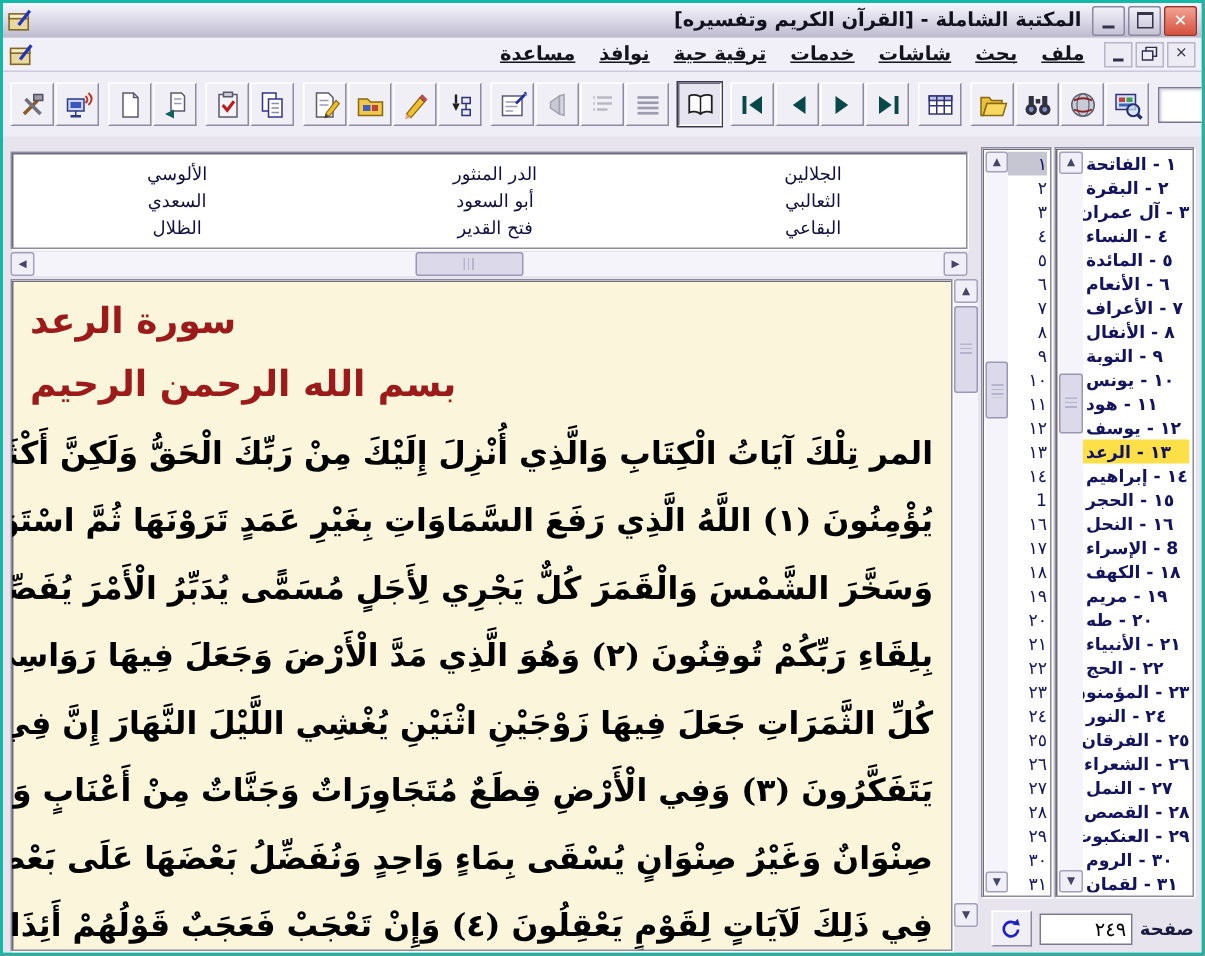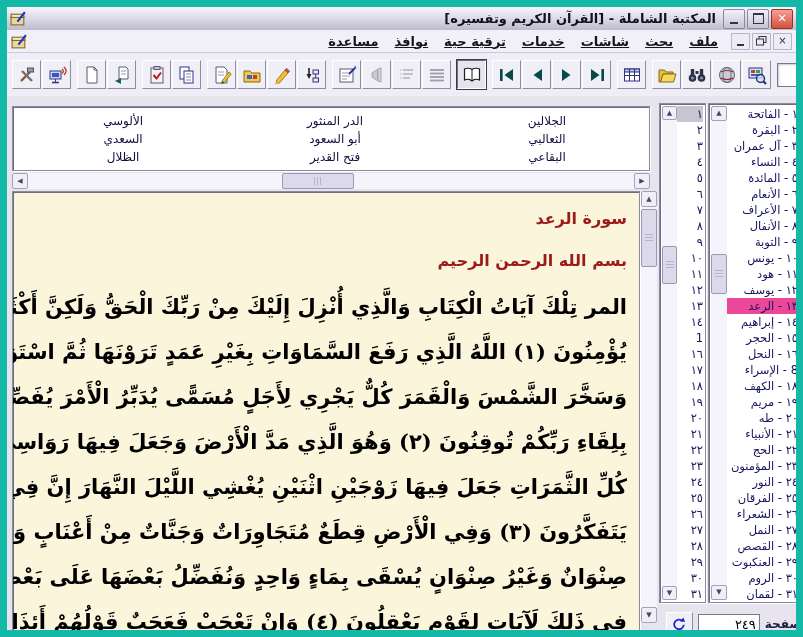--- a/index.html
+++ b/index.html
@@ -1,17 +1,17 @@
 <!DOCTYPE html>
 <html lang="ar"><head>
 <meta charset="utf-8">
 <style>
   html,body{margin:0;padding:0;background:#404040;font-family:"DejaVu Sans","Liberation Sans",sans-serif;}
   .window{position:relative;width:803px;height:637px;box-sizing:border-box;background:#E9E6F0;
-          border:7px solid #14b8a6;overflow:hidden;}
+          border:2px solid #14b8a6;overflow:hidden;}
   
   .titlebar{position:absolute;left:0;top:0;right:0;height:23px;display:flex;align-items:center;
             background:linear-gradient(#F7F6FC,#D9D6E6 55%,#BDBACE);border-bottom:1px solid #8A88A0;padding:0 3px;}
   .app-icon{width:17px;height:17px;flex:0 0 auto;}
   .titlebar .spacer{flex:1;}
   .title-text{font-size:13px;font-weight:bold;color:#12121E;direction:rtl;margin:0 5px;white-space:nowrap;}
   .cap-btn{width:20px;height:18px;margin-left:2px;border:1px solid #8A88A0;border-radius:2px;
            background:linear-gradient(#F2F1F8,#C6C3D6);display:flex;align-items:center;justify-content:center;
            font-size:11px;font-weight:bold;color:#33334A;line-height:1;}
   .cap-close{background:linear-gradient(#F2A294,#D6503E);border-color:#9C3020;color:#fff;}
@@ -51,38 +51,38 @@
           display:flex;align-items:center;justify-content:center;font-size:7px;color:#45456A;line-height:1;}
   .sb-track{position:absolute;background:#F5F4FA;}
   .sb-thumb{position:absolute;box-sizing:border-box;background:#DCDAEA;border:1px solid #9A98B4;border-radius:2px;}
   .grip-v{background:#DCDAEA repeating-linear-gradient(180deg,#b6b4cc 0 1px,transparent 1px 3px) center/8px 9px no-repeat;}
   .grip-h{background:#DCDAEA repeating-linear-gradient(90deg,#b6b4cc 0 1px,transparent 1px 3px) center/9px 8px no-repeat;}
   
   .hscroll{position:absolute;left:5px;top:77px;width:638px;height:16px;}
   
   .textpanel{position:absolute;left:5px;top:95px;width:628px;height:448px;background:#FBF5DC;overflow:hidden;
              direction:rtl;padding:0 12px;}
-  .qtitle,.qbasmala{font-family:"DejaVu Serif","DejaVu Sans",serif;font-weight:bold;font-size:16px;color:#9C1A1A;
-                    text-align:right;direction:rtl;}
+  .qtitle,.qbasmala{font-family:"DejaVu Serif","DejaVu Sans",serif;font-weight:bold;font-size:24px;color:#9C1A1A;
+                    text-align:left;direction:rtl;}
   .qtitle{margin-top:8px;height:38px;line-height:38px;}
   .qbasmala{height:46px;line-height:46px;}
   .qline{font-family:"DejaVu Serif","DejaVu Sans",serif;font-weight:bold;font-size:21px;color:#000;
          height:45px;line-height:45px;direction:rtl;text-align:justify;text-align-last:justify;white-space:nowrap;}
   .main-vscroll{position:absolute;left:634px;top:95px;width:16px;height:432px;}
   
   .ayahlist{position:absolute;left:652px;top:7px;width:47px;height:500px;background:#fff;overflow:hidden;}
   .ayah-rows{position:absolute;right:2px;top:2px;left:17px;bottom:2px;overflow:hidden;}
   .arow{height:16px;line-height:16px;font-size:11.5px;color:#14145E;text-align:right;padding-left:2px;direction:rtl;}
   .arow.sel{background:#C6C6D2;}
   
   .surahlist{position:absolute;left:701px;top:7px;width:93px;height:500px;background:#fff;overflow:hidden;}
   .surah-rows{position:absolute;right:2px;top:2px;left:18px;bottom:2px;overflow:hidden;}
-  .srow{height:16px;line-height:16px;font-size:11.5px;font-weight:400;color:#14145E;text-align:right;
+  .srow{height:16px;line-height:16px;font-size:11.5px;font-weight:700;color:#14145E;text-align:left;
         padding-left:2px;direction:rtl;white-space:nowrap;}
-  .srow.sel{background:#ec4899;}
+  .srow.sel{background:#fde047;}
   .list-vsb{position:absolute;left:2px;top:2px;bottom:2px;width:15px;background:#F5F4FA;}
   
   .bottombar{position:absolute;left:652px;top:514px;width:142px;height:28px;display:flex;direction:rtl;
              align-items:center;gap:5px;}
   .page-label{font-size:12px;font-weight:bold;color:#1A1A3C;direction:rtl;}
   .page-field{width:62px;height:21px;box-sizing:border-box;border:1px solid #7A7890;background:#fff;font-size:13px;
               text-align:right;direction:rtl;padding:0 3px;}
   .refresh-btn{width:27px;height:24px;box-sizing:border-box;background:#F1EFF6;border:1px solid;
                border-color:#FFFFFF #8E8CA2 #8E8CA2 #FFFFFF;display:flex;align-items:center;justify-content:center;}
   .refresh-btn svg{width:16px;height:16px;}

